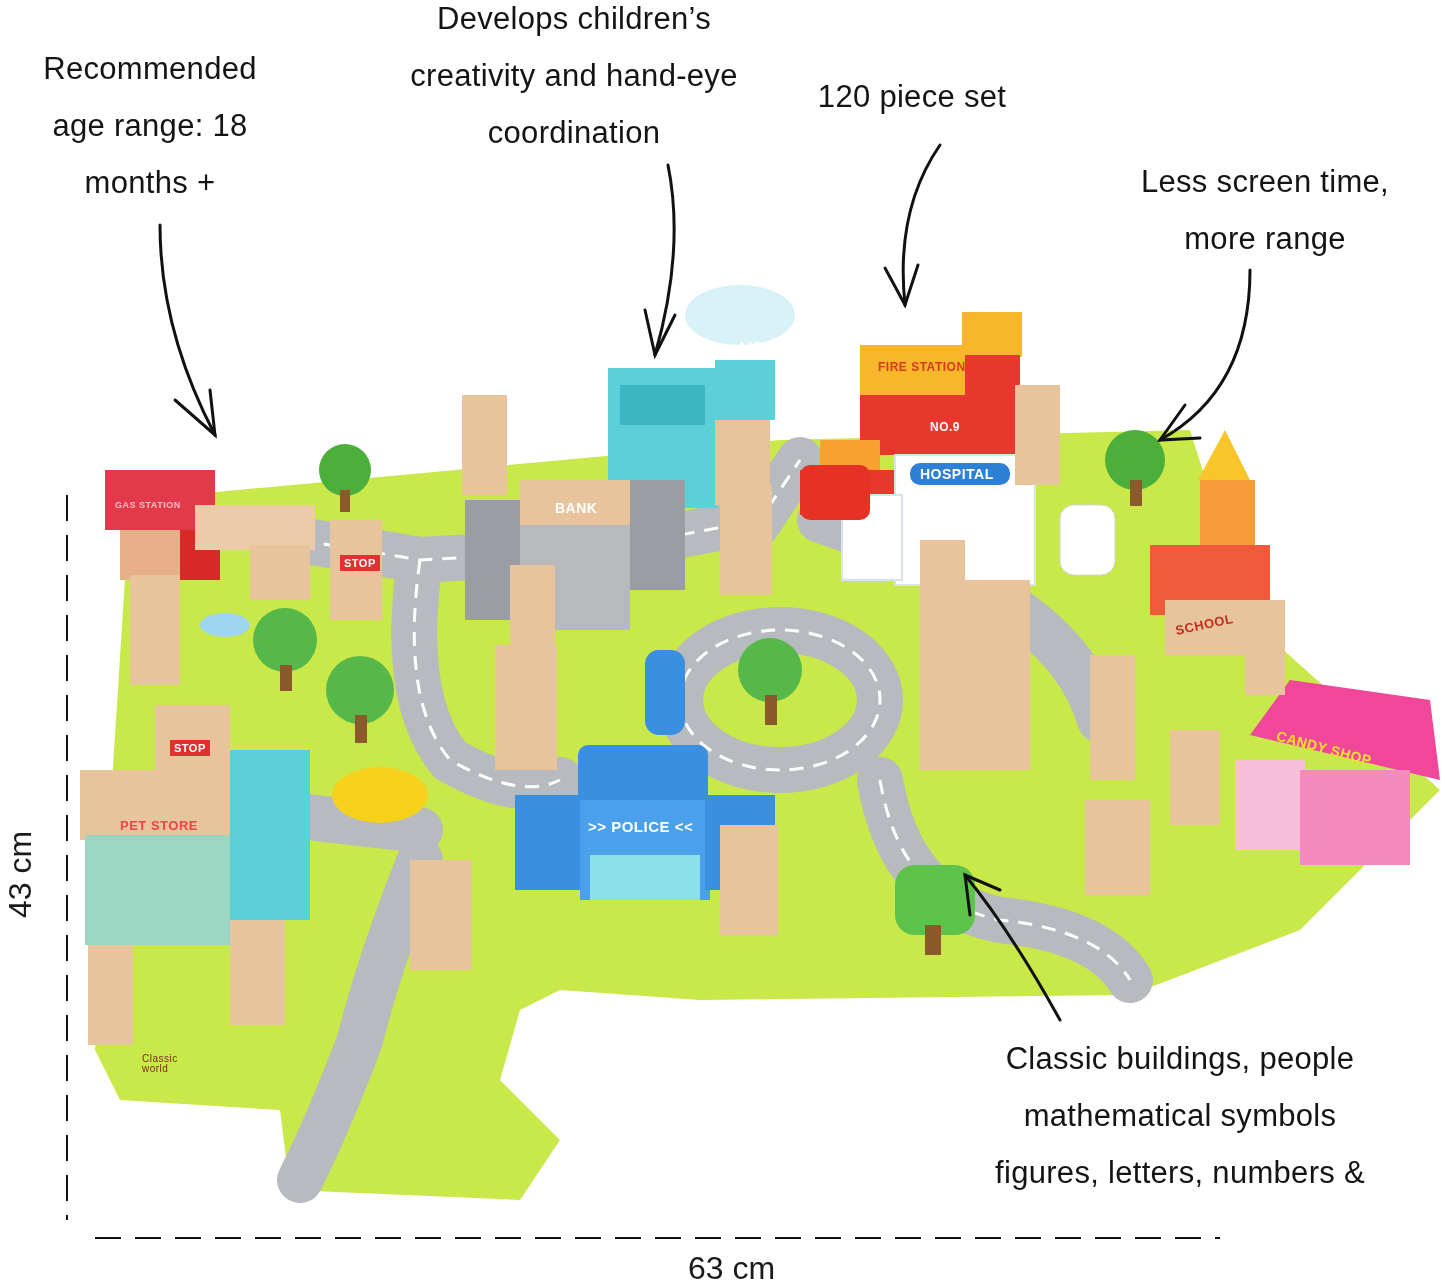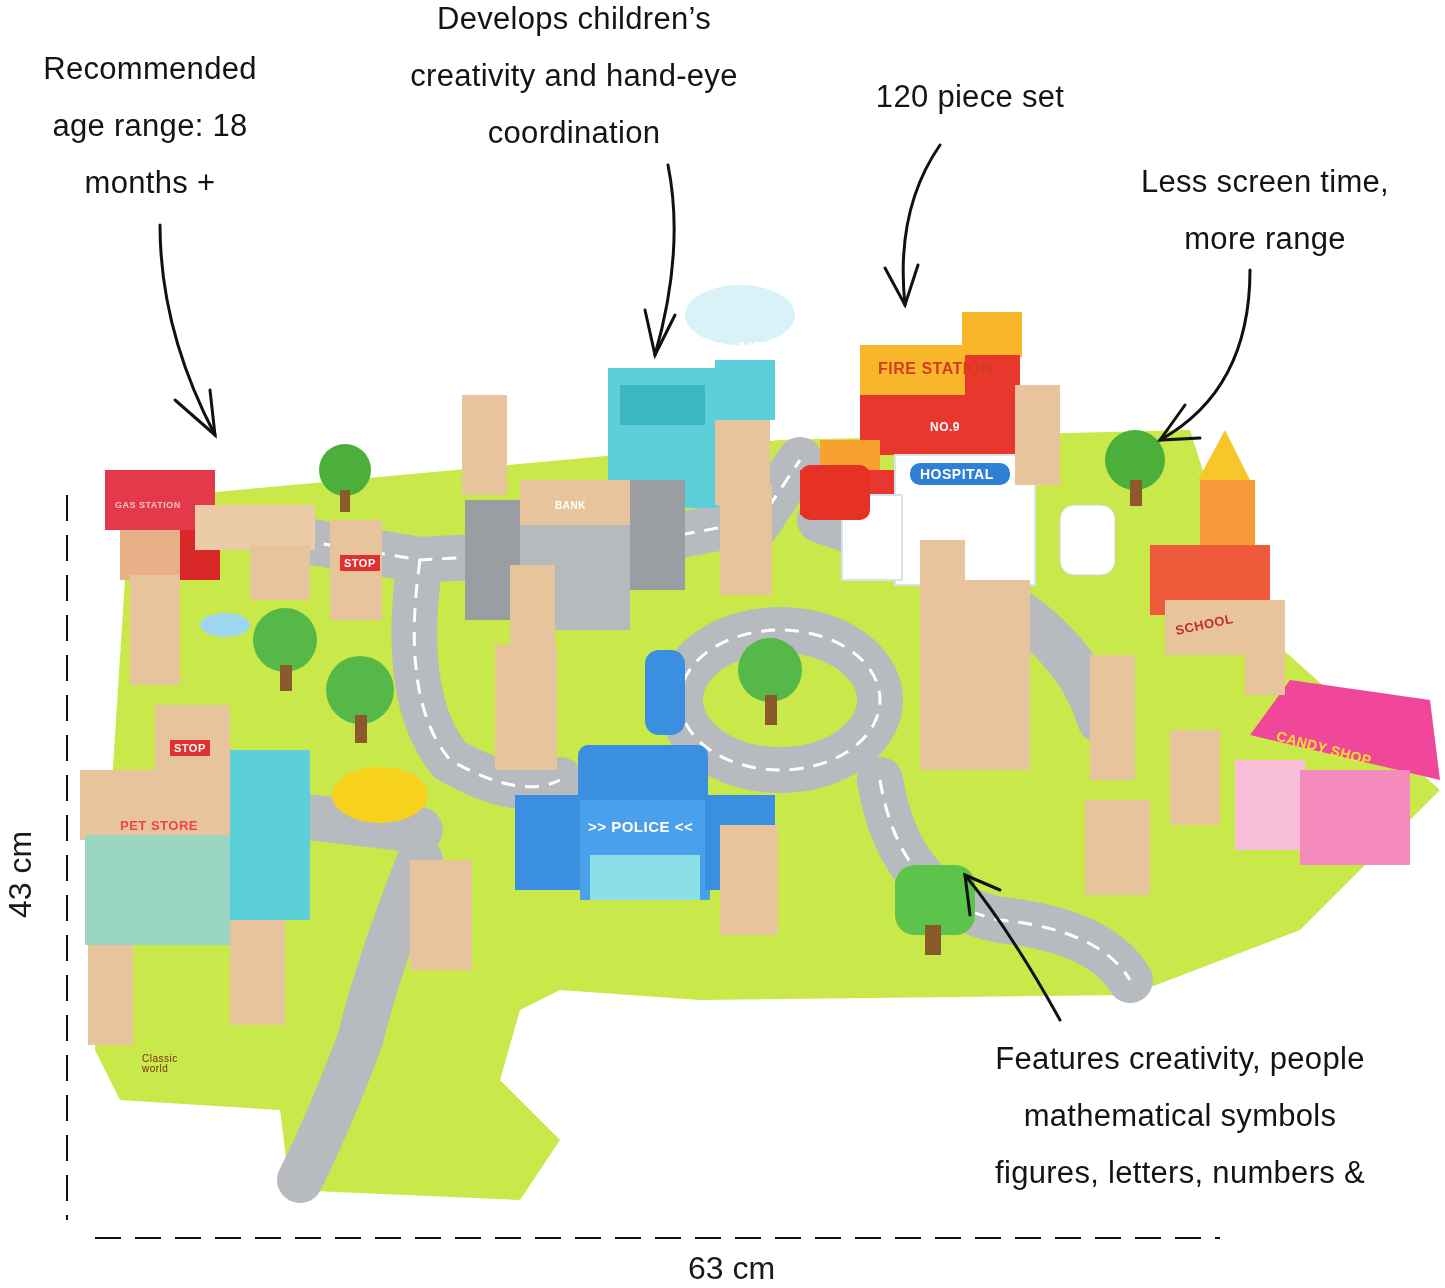--- a/index.html
+++ b/index.html
@@ -1,21 +1,21 @@
 <!DOCTYPE html>
 <html><head>
 <meta charset="utf-8">
 <style>
   html,body{margin:0;padding:0;background:#ffffff;}
   body{width:1445px;height:1288px;position:relative;overflow:hidden;font-family:"Liberation Sans","DejaVu Sans",sans-serif;color:#111;}
   .callout{position:absolute;text-align:center;font-size:31px;line-height:57px;color:#141414;letter-spacing:0.3px;}
   .callout span{display:block;}
   svg.scene{position:absolute;left:0;top:0;}
   .dim-label{position:absolute;font-size:32px;color:#1a1a1a;}
-  .bld-label{position:absolute;font-weight:bold;font-size:10px;letter-spacing:0.5px;white-space:nowrap;}
+  .bld-label{position:absolute;font-weight:bold;font-size:14px;letter-spacing:0.5px;white-space:nowrap;}
 </style>
 </head>
 <body>
 
 <svg class="scene" width="1445" height="1288" viewBox="0 0 1445 1288">
 
   <path d="M130 500 L780 440 L1190 430 L1250 620 L1440 790 L1300 930 L1130 995 L700 1000 L560 990 L520 1010 L500 1080 L560 1140 L520 1200 L290 1190 L280 1110 L120 1100 L95 1050 Z" fill="#c9e84a"></path>
 
   <g fill="none" stroke="#b7bbbf" stroke-width="46" stroke-linecap="round">
     <path d="M300 540 L420 560 L600 550 L760 520 L800 460"></path>
@@ -153,21 +153,21 @@
     <path d="M1060 1020 Q1010 930 965 875"></path>
       <path d="M970 915 L965 875 L1000 890"></path>
   </g>
 
   <line x1="67" y1="495" x2="67" y2="1220" stroke="#111" stroke-width="2" stroke-dasharray="26 14"></line>
   <line x1="95" y1="1238" x2="1220" y2="1238" stroke="#111" stroke-width="2" stroke-dasharray="26 14"></line>
 </svg>
 
 <div class="bld-label" style="left:712px;top:340px;color:#fff;font-size:16px;margin-left:24px;">AIRPORT</div>
 <div class="bld-label" style="left:555px;top:500px;color:#fff;">BANK</div>
-<div class="bld-label" style="left:878px;top:360px;color:#d63b1e;font-size:16px;">FIRE STATION</div>
+<div class="bld-label" style="left:878px;top:360px;color:#d63b1e;font-size:12px;">FIRE STATION</div>
 <div class="bld-label" style="left:930px;top:420px;color:#fff;font-size:12px;">NO.9</div>
 <div class="bld-label" style="left:920px;top:466px;color:#fff;font-size:14px;">HOSPITAL</div>
 <div class="bld-label" style="left:1175px;top:617px;color:#c0301e;font-size:13px;transform:rotate(-12deg);">SCHOOL</div>
 <div class="bld-label" style="left:1275px;top:740px;color:#f8e02a;font-size:14px;transform:rotate(15deg);">CANDY SHOP</div>
 <div class="bld-label" style="left:588px;top:818px;color:#fff;font-size:15px;">&gt;&gt; POLICE &lt;&lt;</div>
 <div class="bld-label" style="left:120px;top:818px;color:#ef4444;font-size:13px;">PET STORE</div>
 <div class="bld-label" style="left:115px;top:500px;color:#f7c0c0;font-size:9px;text-align:right;">GAS STATION</div>
 <div class="bld-label" style="left:340px;top:555px;color:#fff;background:#e03030;padding:2px 4px;font-size:11px;">STOP</div>
 <div class="bld-label" style="left:170px;top:740px;color:#fff;background:#e03030;padding:2px 4px;font-size:11px;">STOP</div>
 <div class="bld-label" style="left:142px;top:1054px;color:#7a2a1a;font-size:10px;line-height:10px;font-weight:normal;">
@@ -178,27 +178,27 @@
 <div class="callout" style="left:10px;top:40px;width:280px;">
   <span>Recommended</span>
   <span>age range: 18</span>
   <span>months +</span>
 </div>
 <div class="callout" style="left:364px;top:-10px;width:420px;">
   <span>Develops children’s</span>
   <span>creativity and hand-eye</span>
   <span>coordination</span>
 </div>
-<div class="callout" style="left:840px;top:68px;width:260px;">
+<div class="callout" style="left:782px;top:68px;width:260px;">
   <span>120 piece set</span>
 </div>
 <div class="callout" style="left:1105px;top:153px;width:320px;">
   <span>Less screen time,</span>
   <span>more range</span>
 </div>
 <div class="callout" style="left:945px;top:1030px;width:470px;">
-  <span>Features creativity, people</span>
+  <span>Classic buildings, people</span>
   <span>mathematical symbols</span>
   <span>figures, letters, numbers &amp;</span>
 </div>
 
 <div class="dim-label" style="left:2px;top:918px;transform:rotate(-90deg);transform-origin:left top;">43 cm</div>
 <div class="dim-label" style="left:688px;top:1250px;">63 cm</div>
 
 </body></html>

